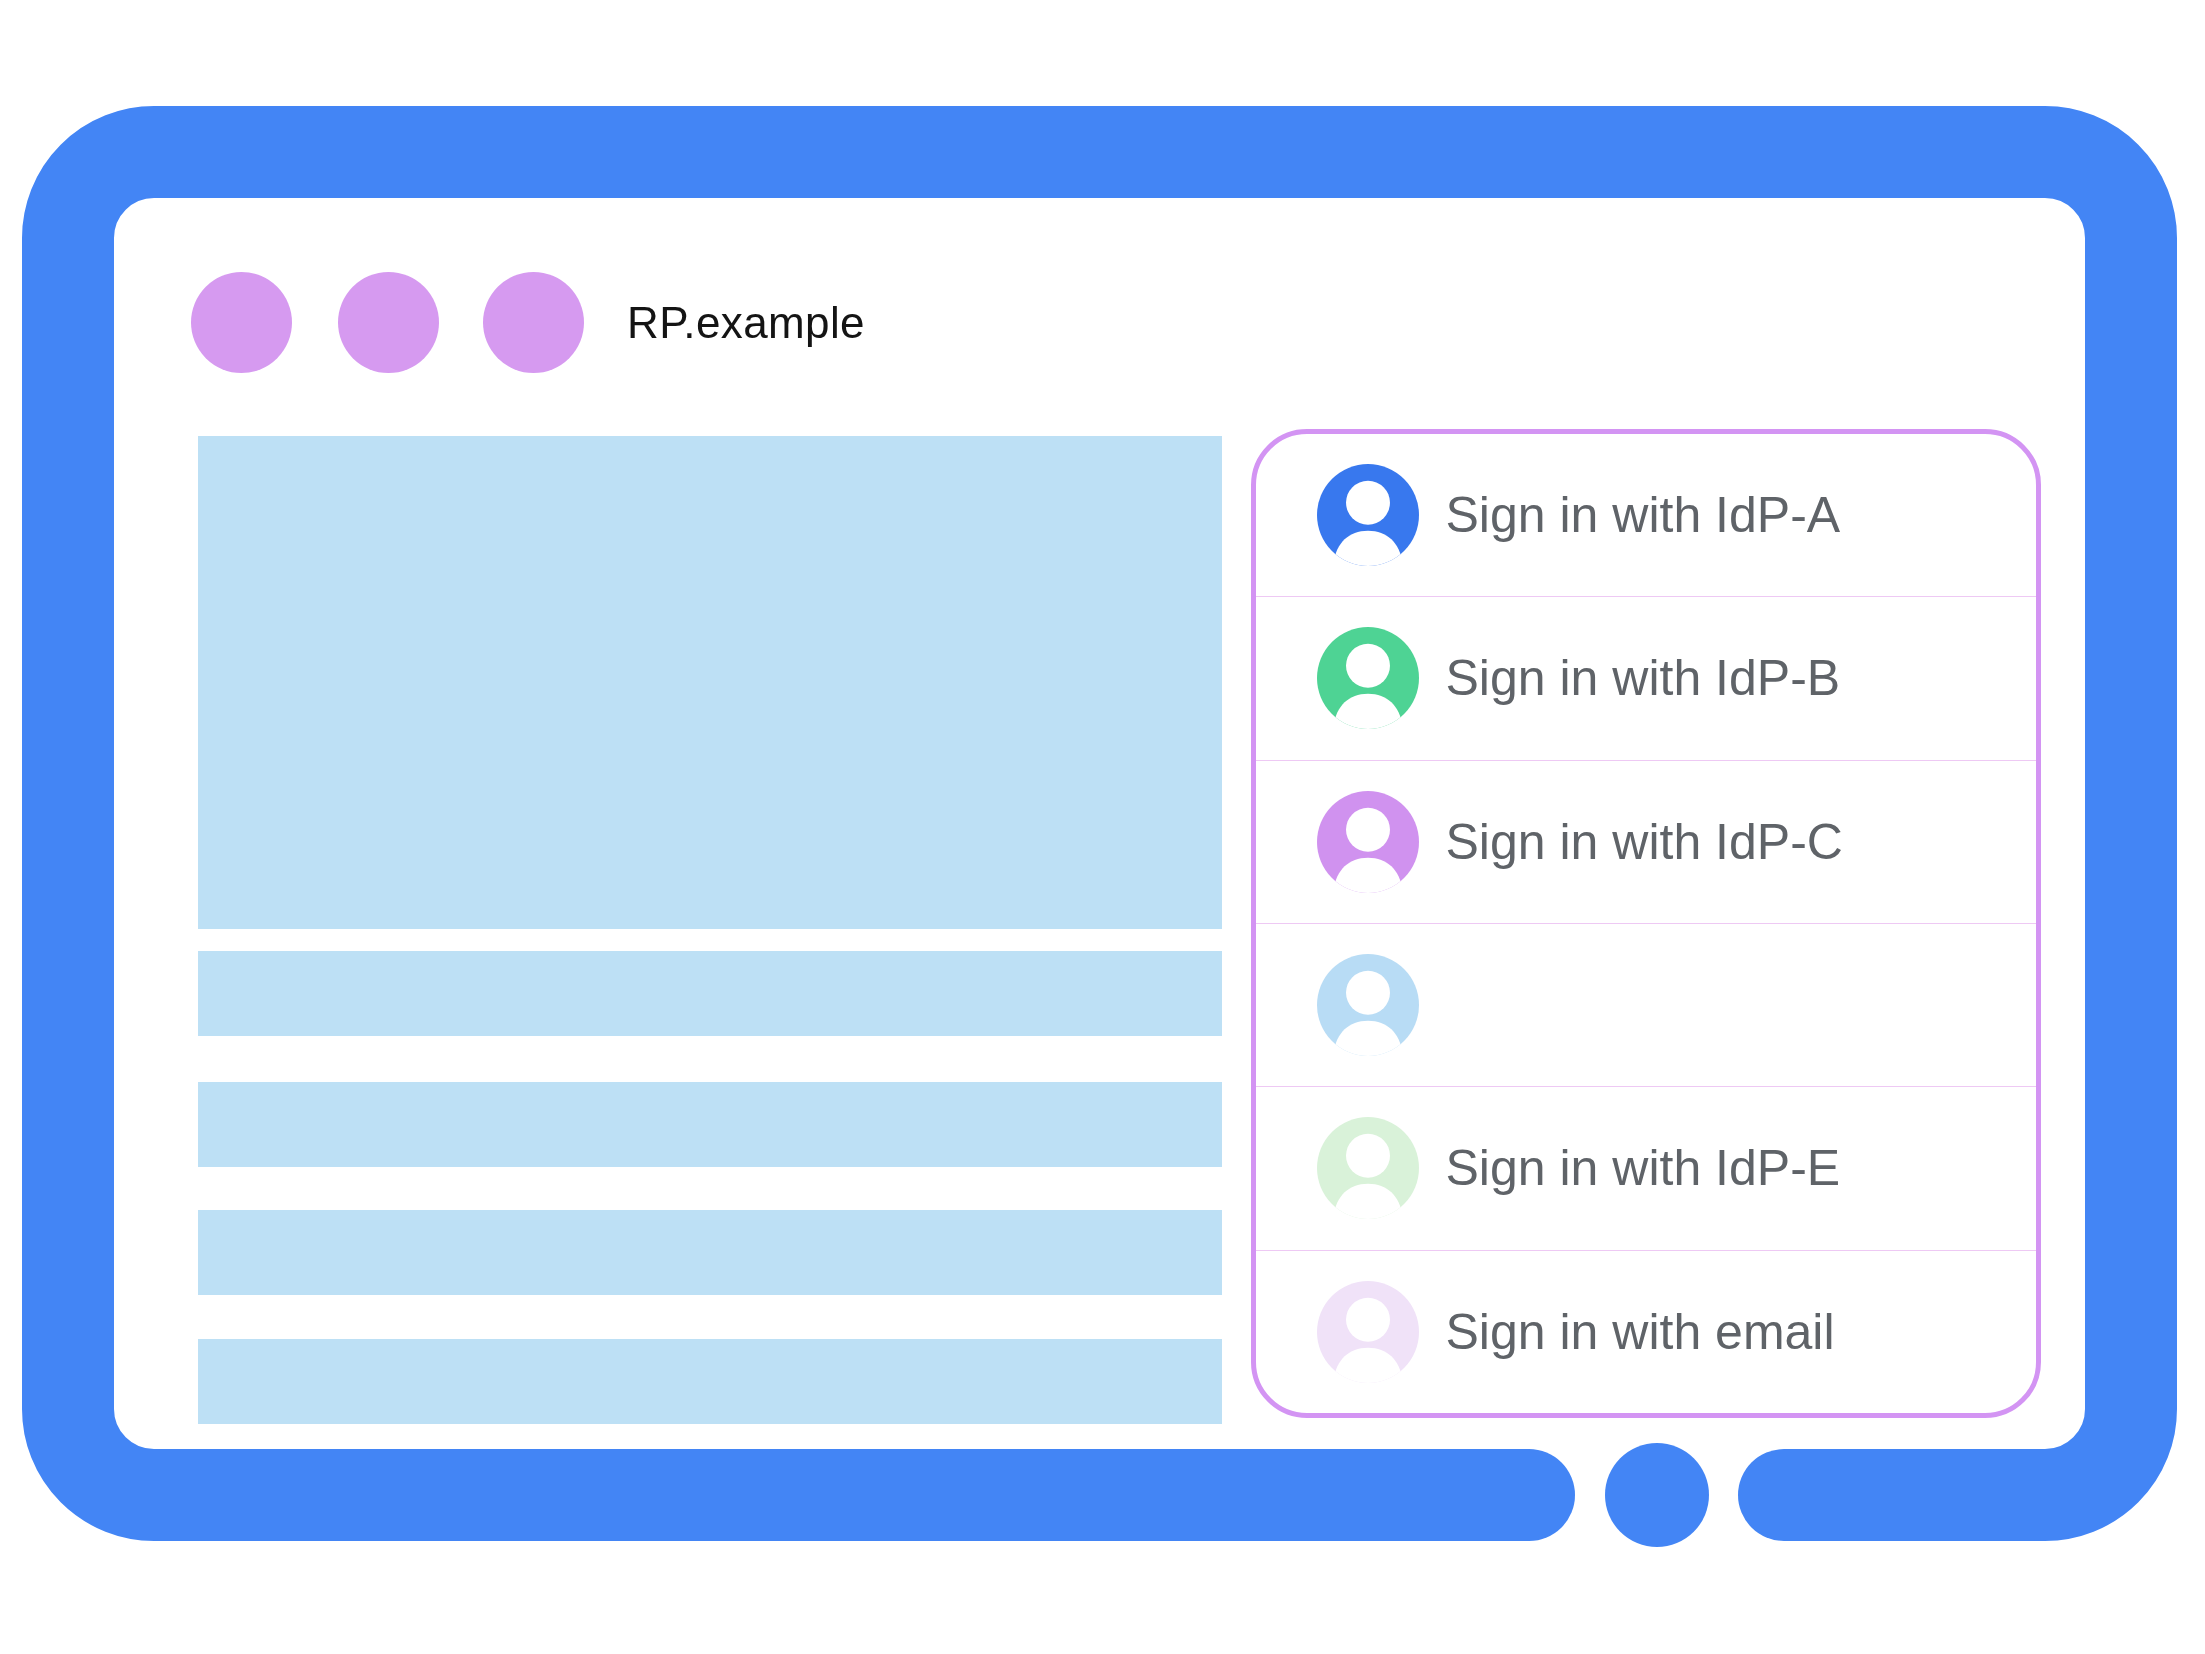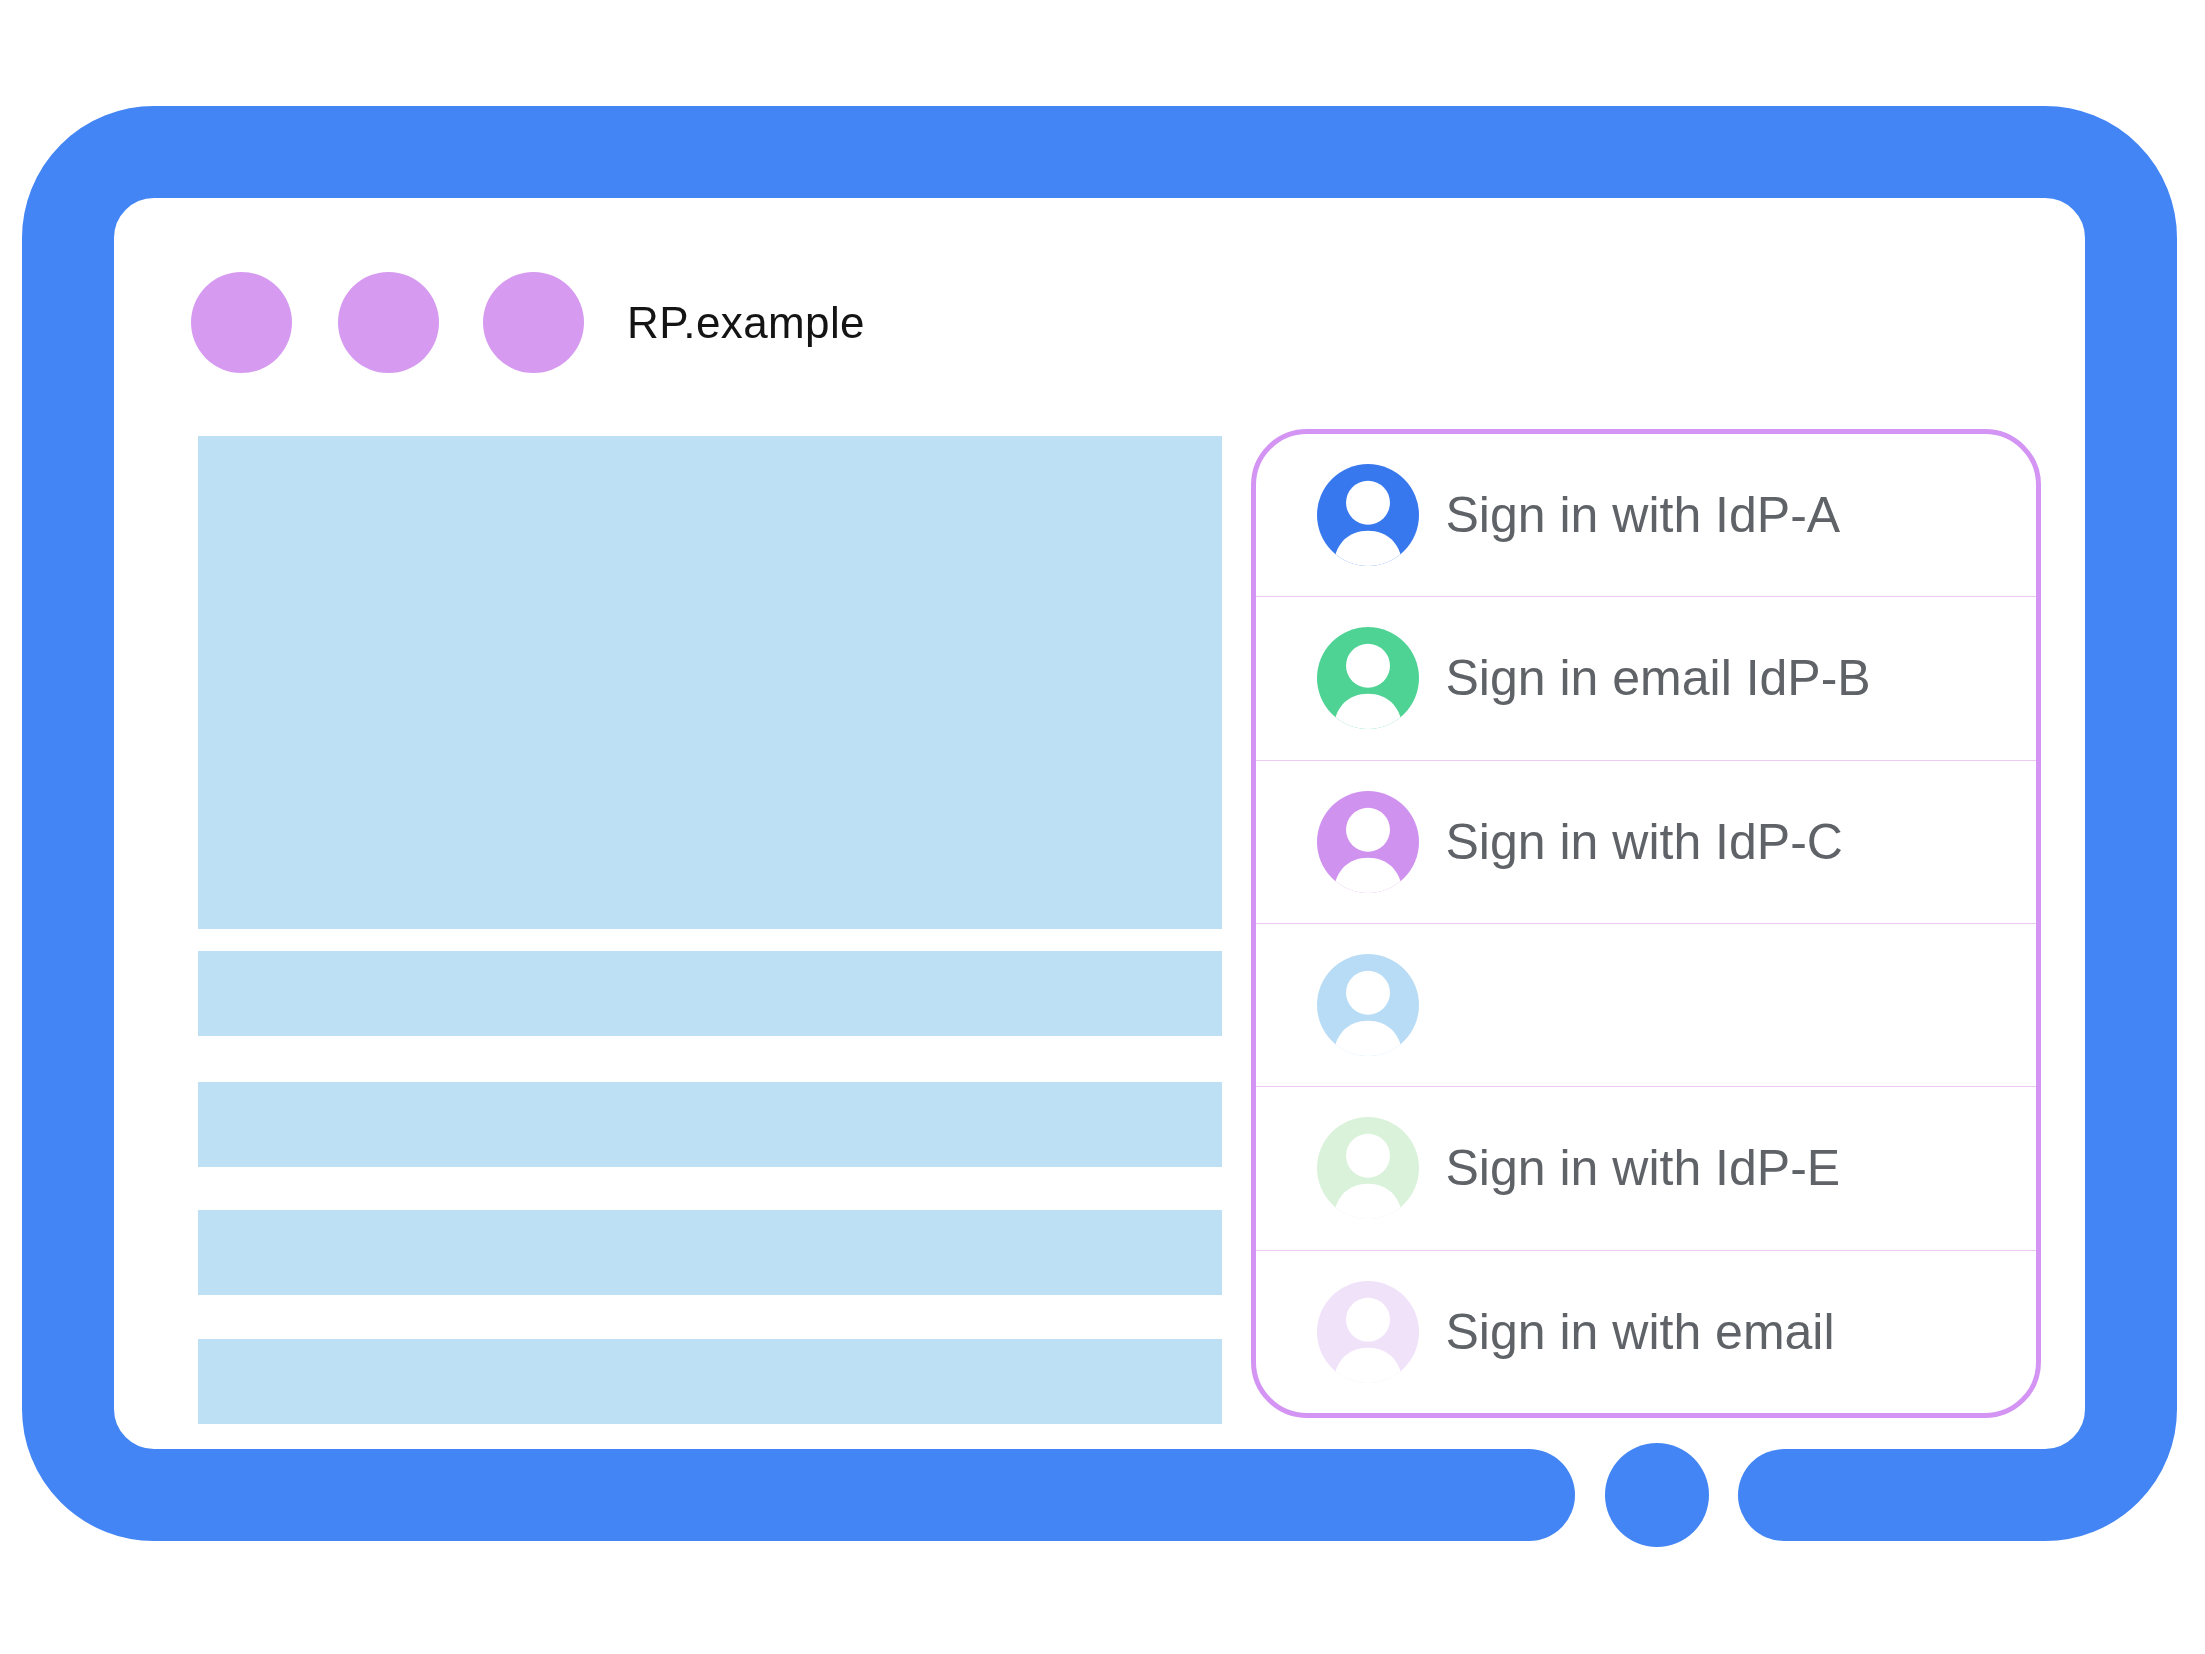--- a/index.html
+++ b/index.html
@@ -112,21 +112,21 @@
           <clipPath id="cp1">
             <circle cx="58" cy="58" r="58"></circle>
           </clipPath>
         </defs>
       <circle cx="58" cy="58" r="58" fill="#4ed394"></circle>
       <g clip-path="url(#cp1)" fill="#ffffff">
         <circle cx="58" cy="44" r="25"></circle>
         <path d="M58 76 C36 76 22 90 19 112 L19 124 L97 124 L97 112 C94 90 80 76 58 76 Z"></path>
       </g>
     </svg>
-    <span class="row-label">Sign in email IdP-B</span>
+    <span class="row-label">Sign in with IdP-B</span>
   </div>
 
   <div class="row bt">
     <svg class="avatar" width="102" height="102" viewBox="0 0 116 116" aria-hidden="true">
       <defs>
           <clipPath id="cp2">
             <circle cx="58" cy="58" r="58"></circle>
           </clipPath>
         </defs>
       <circle cx="58" cy="58" r="58" fill="#d092ef"></circle>

